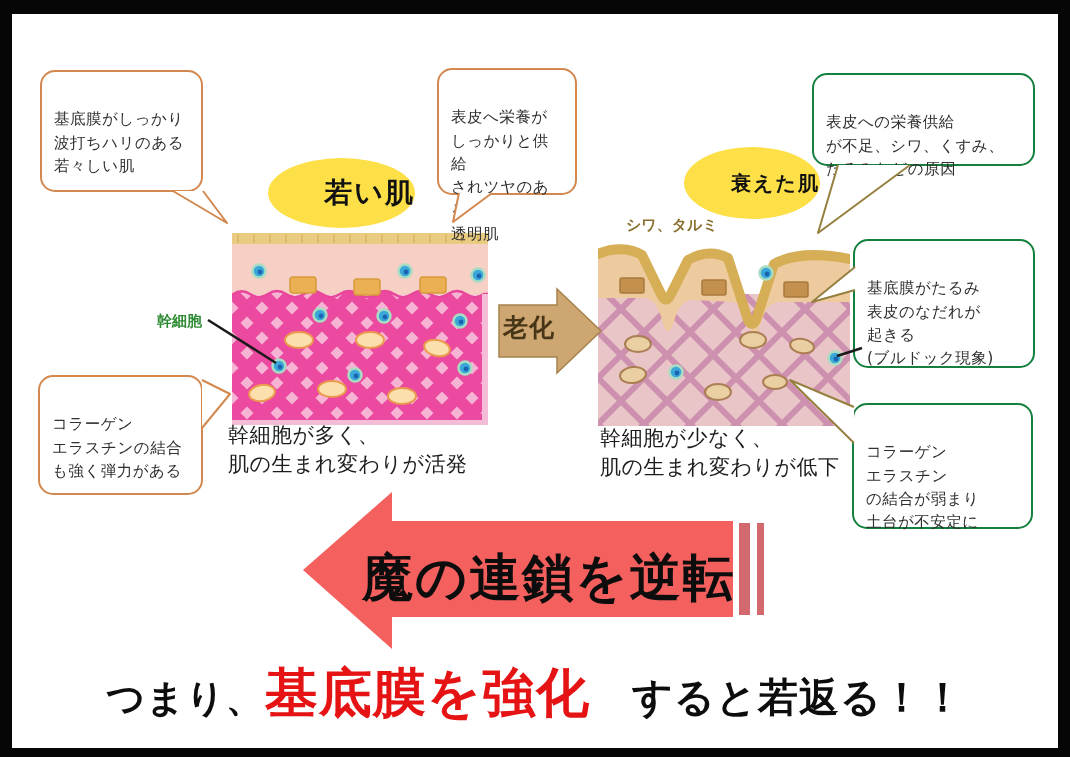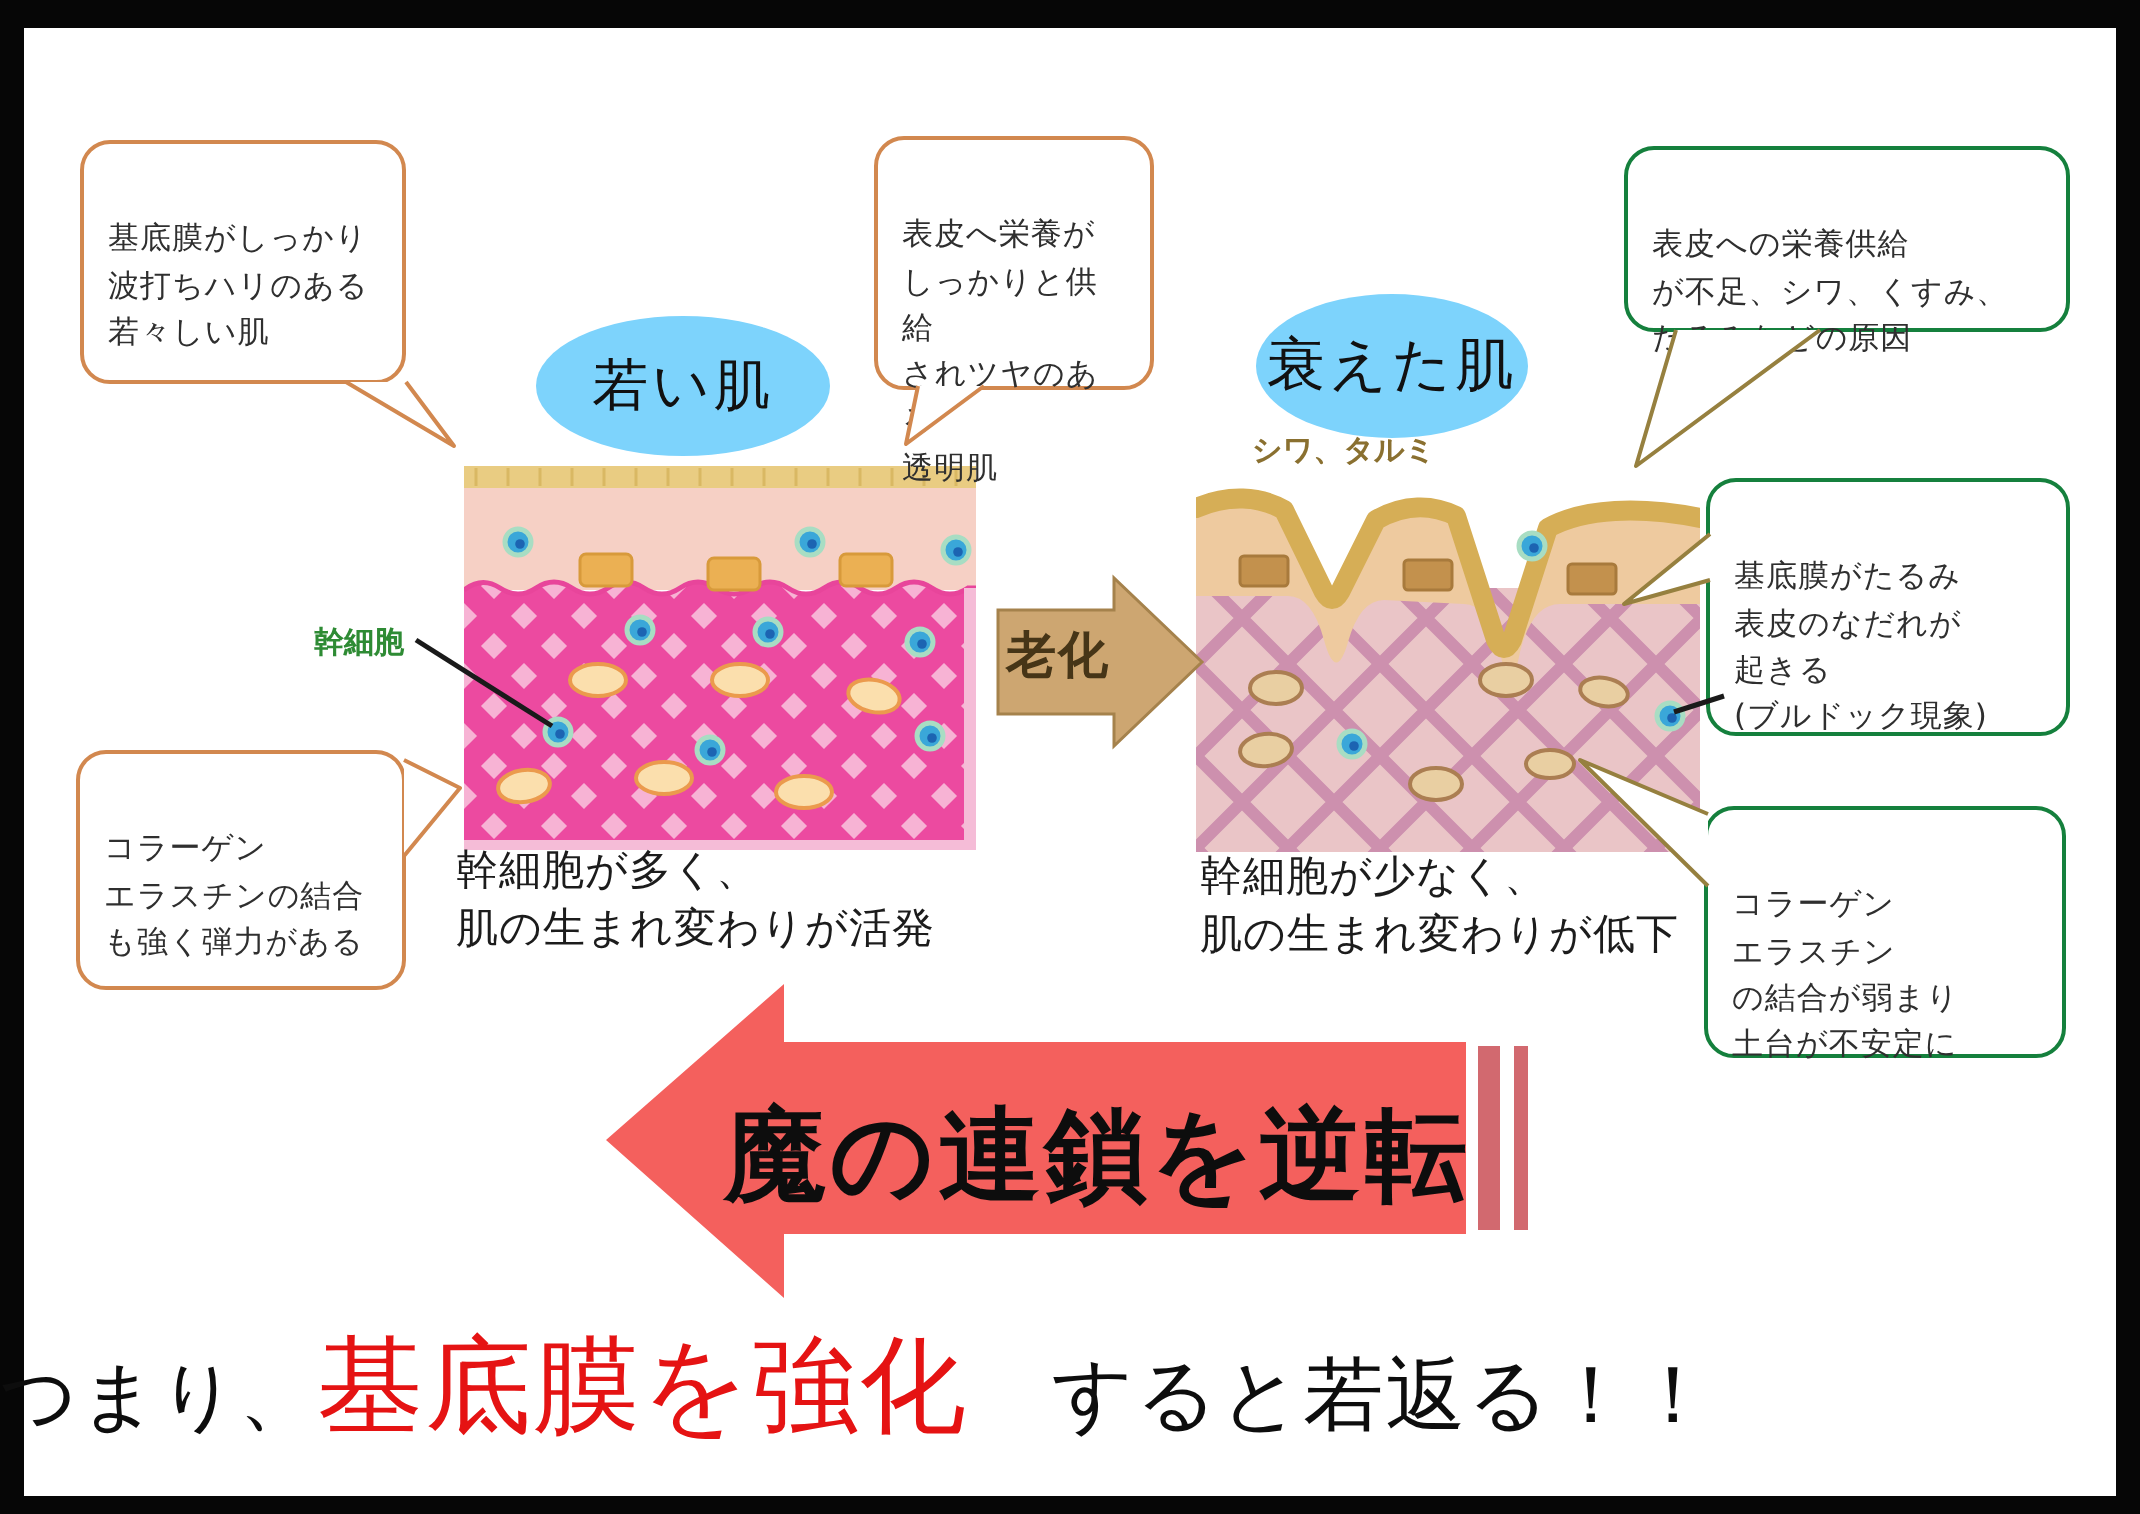--- a/index.html
+++ b/index.html
@@ -15,26 +15,26 @@
     padding:13px 12px;font-size:15.5px;line-height:1.5;color:#2f2f2f;
     white-space:pre-line;letter-spacing:0.5px;
   }
   .callout.orange{border:2px solid #d2884f;}
   .callout.olive{border:2px solid #15803d;}
   .pointers{position:absolute;left:0;top:0;z-index:3;pointer-events:none;}
   .tail{fill:#ffffff;stroke-width:2px;stroke-linejoin:round;}
   .tail.orange{stroke:#d2884f;}
   .tail.olive{stroke:#96803f;}
   .badge{
-    position:absolute;z-index:2;background:#7dd3fc;border-radius:50%;
-    display:flex;align-items:center;justify-content:center;
-    font-weight:normal;color:#111;letter-spacing:2px;
+    position:absolute;z-index:2;background:#fde047;border-radius:50%;
+    display:flex;align-items:center;justify-content:flex-end;
+    font-weight:bold;color:#111;letter-spacing:2px;
   }
   .badge.young{left:268px;top:158px;width:147px;height:70px;font-size:28px;}
-  .badge.aged{left:628px;top:147px;width:136px;height:72px;font-size:29px;}
+  .badge.aged{left:684px;top:147px;width:136px;height:72px;font-size:20px;}
   .small-label{position:absolute;z-index:2;font-weight:bold;font-size:15px;}
   .wrinkle{left:626px;top:216px;color:#8a7030;}
   .stemcell{left:157px;top:312px;color:#2e8b34;}
   .caption{
     position:absolute;z-index:2;font-size:21px;line-height:1.4;color:#1c1c1c;
     white-space:pre-line;letter-spacing:0.5px;
   }
   .caption.young{left:228px;top:421px;}
   .caption.aged{left:600px;top:424px;}
   .aging-wrap{position:absolute;left:497px;top:287px;width:106px;height:88px;z-index:2;}
@@ -42,22 +42,22 @@
     position:absolute;left:4px;top:24px;width:56px;text-align:center;
     font-size:25px;font-weight:bold;color:#463517;letter-spacing:1px;
   }
   .reverse-wrap{position:absolute;left:298px;top:485px;width:475px;height:185px;z-index:2;}
   .reverse-label{
     position:absolute;left:64px;top:59px;width:348px;text-align:center;
     font-size:51px;font-weight:bold;color:#0d0d0d;letter-spacing:2px;white-space:nowrap;
   }
   .conclusion{
     position:absolute;left:0;right:0;top:658px;z-index:2;
-    display:flex;align-items:baseline;justify-content:flex-start;
-    font-weight:normal;white-space:nowrap;letter-spacing:1px;
+    display:flex;align-items:baseline;justify-content:center;
+    font-weight:bold;white-space:nowrap;letter-spacing:1px;
   }
   .conclusion .black-sm{font-size:38px;color:#0d0d0d;}
   .conclusion .red-big{font-size:53px;color:#e51313;}
   .conclusion .black-md{font-size:40px;color:#0d0d0d;margin-left:42px;}
 </style>
 </head>
 <body>
 
 <div class="canvas">
   <div class="bg"></div>

